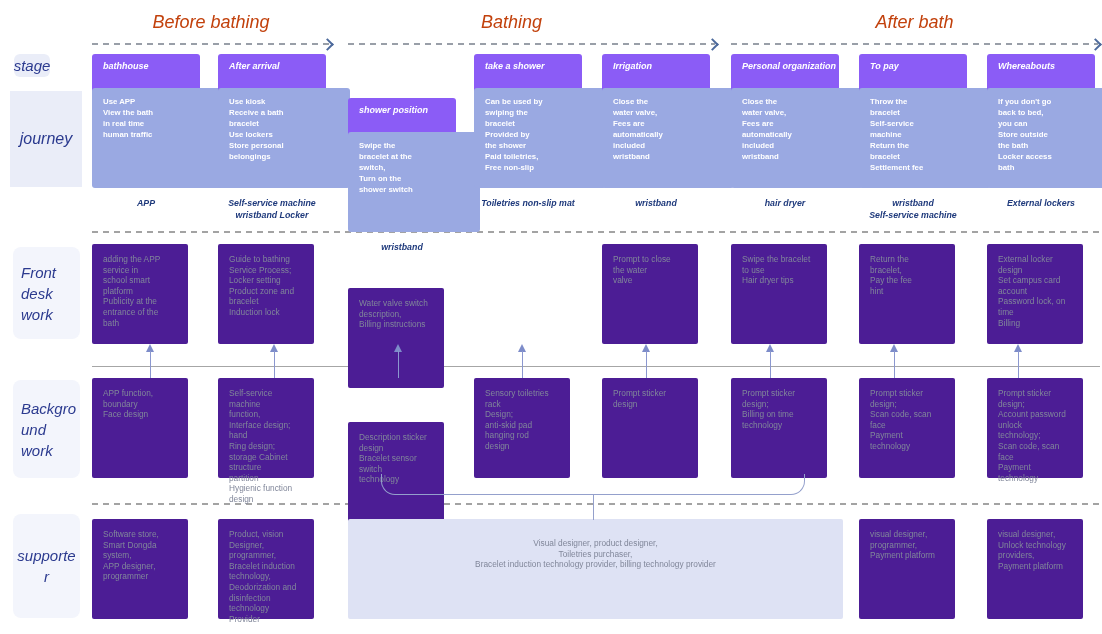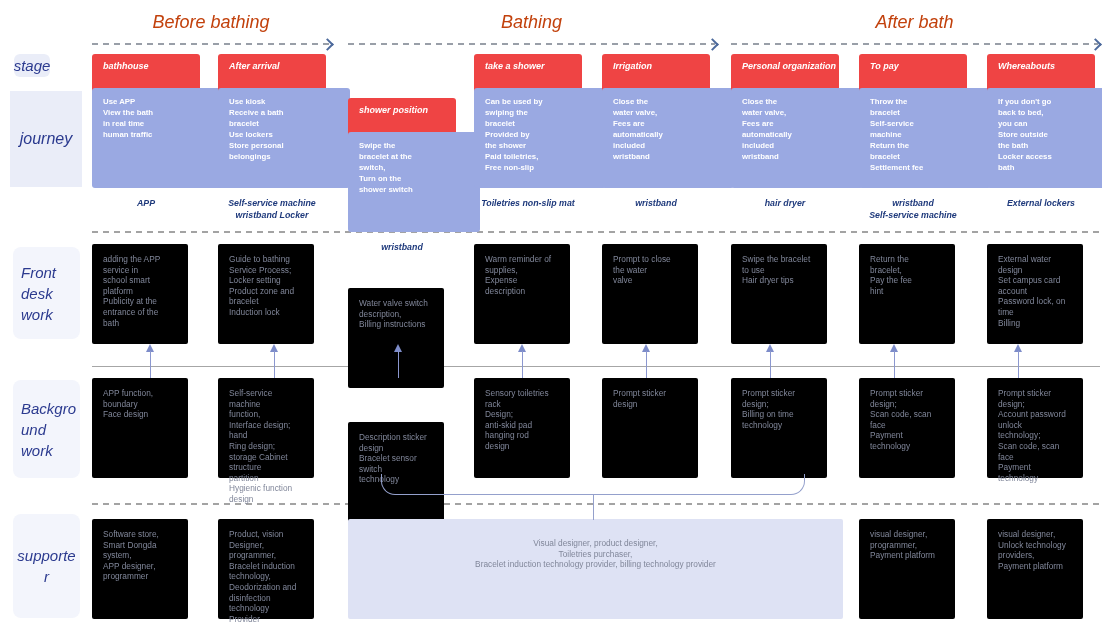--- a/index.html
+++ b/index.html
@@ -13,30 +13,30 @@
   .chev{position:absolute;right:-2px;top:-3px;width:7px;height:7px;
         border-top:2px solid #4d6a9c;border-right:2px solid #4d6a9c;transform:rotate(45deg);}
   
   .rail{position:absolute;border-radius:8px;color:#2b3a8f;font-style:italic;
         display:flex;align-items:center;justify-content:center;white-space:pre-line;}
   .rail.light{background:#eaedf8;}
   .rail.lighter{background:#f3f5fc;}
   .rail.left-align{justify-content:flex-start;padding-left:8px;box-sizing:border-box;}
   
   .col{position:absolute;top:0;width:108px;height:634px;}
-  .stage-box{position:absolute;top:54px;left:0;width:108px;height:45px;background:#ef4444;
+  .stage-box{position:absolute;top:54px;left:0;width:108px;height:45px;background:#8b5cf6;
              border-radius:3px;color:#fff;font-weight:bold;font-style:italic;font-size:9px;
              padding:7px 0 0 11px;box-sizing:border-box;white-space:pre-line;}
   .journey-box{position:absolute;top:88px;left:0;width:132px;height:100px;background:#9aa9e2;
              border-radius:3px;color:#fff;font-weight:bold;font-size:7.8px;line-height:11px;
              padding:8px 0 0 11px;box-sizing:border-box;white-space:pre-line;}
   .touchpoint{position:absolute;top:197px;left:-8px;width:124px;text-align:center;
              color:#1f3a7c;font-weight:bold;font-style:italic;font-size:8.8px;line-height:12px;
              white-space:pre-line;}
-  .cell{position:absolute;left:0;width:96px;height:100px;background:#000000;border-radius:2px;
+  .cell{position:absolute;left:0;width:96px;height:100px;background:#4c1d95;border-radius:2px;
         color:#81879a;font-size:8.3px;line-height:10.6px;padding:10px 16px 0 11px;
         box-sizing:border-box;white-space:pre-line;}
   .front{top:244px;}
   .bg{top:378px;}
   .sup{top:519px;}
   .sup-big{position:absolute;top:519px;left:348px;width:495px;height:100px;background:#dee2f4;
         border-radius:2px;color:#81879a;font-size:8.3px;line-height:10.6px;text-align:center;
         padding-top:19px;box-sizing:border-box;white-space:pre-line;}
   
   .dash-sep{position:absolute;left:92px;width:1008px;height:2px;
@@ -51,21 +51,21 @@
             border-left:1px solid #94a0cc;border-right:1px solid #94a0cc;
             border-bottom:1px solid #94a0cc;border-radius:0 0 14px 14px;box-sizing:border-box;}
   .droppipe{position:absolute;left:593px;top:495px;width:1px;height:25px;background:#94a0cc;}
 </style>
 </head>
 <body>
 
 <div class="canvas">
 
   <div class="group-title" style="left:92px;width:238px;">Before bathing</div>
-  <div class="group-title" style="left:348px;width:367px;">Bathing</div>
+  <div class="group-title" style="left:328px;width:367px;">Bathing</div>
   <div class="group-title" style="left:731px;width:367px;">After bath</div>
 
   <div class="dash-arrow" style="left:92px;width:238px;">
       <span class="chev"></span>
     </div>
   <div class="dash-arrow" style="left:348px;width:367px;">
       <span class="chev"></span>
     </div>
   <div class="dash-arrow" style="left:731px;width:367px;">
       <span class="chev"></span>
@@ -158,23 +158,20 @@
   <div class="col" style="left:474px;">
     <div class="stage-box">take a shower</div>
     <div class="journey-box">Can be used by
 swiping the
 bracelet
 Provided by
 the shower
 Paid toiletries,
 Free non-slip</div>
     <div class="touchpoint">Toiletries non-slip mat</div>
-    <div class="cell front">Warm reminder of
-supplies,
-Expense description</div>
     <div class="cell bg">Sensory toiletries rack
 Design;
 anti-skid pad hanging rod
 design</div>
   </div>
 
   <div class="col" style="left:602px;">
     <div class="stage-box">Irrigation</div>
     <div class="journey-box">Close the
 water valve,
@@ -229,21 +226,21 @@
   <div class="col" style="left:987px;">
     <div class="stage-box">Whereabouts</div>
     <div class="journey-box">If you don't go
 back to bed,
 you can
 Store outside
 the bath
 Locker access
 bath</div>
     <div class="touchpoint">External lockers</div>
-    <div class="cell front">External water design
+    <div class="cell front">External locker design
 Set campus card account
 Password lock, on time
 Billing</div>
     <div class="cell bg">Prompt sticker design;
 Account password unlock
 technology;
 Scan code, scan face
 Payment technology</div>
     <div class="cell sup">visual designer,
 Unlock technology

